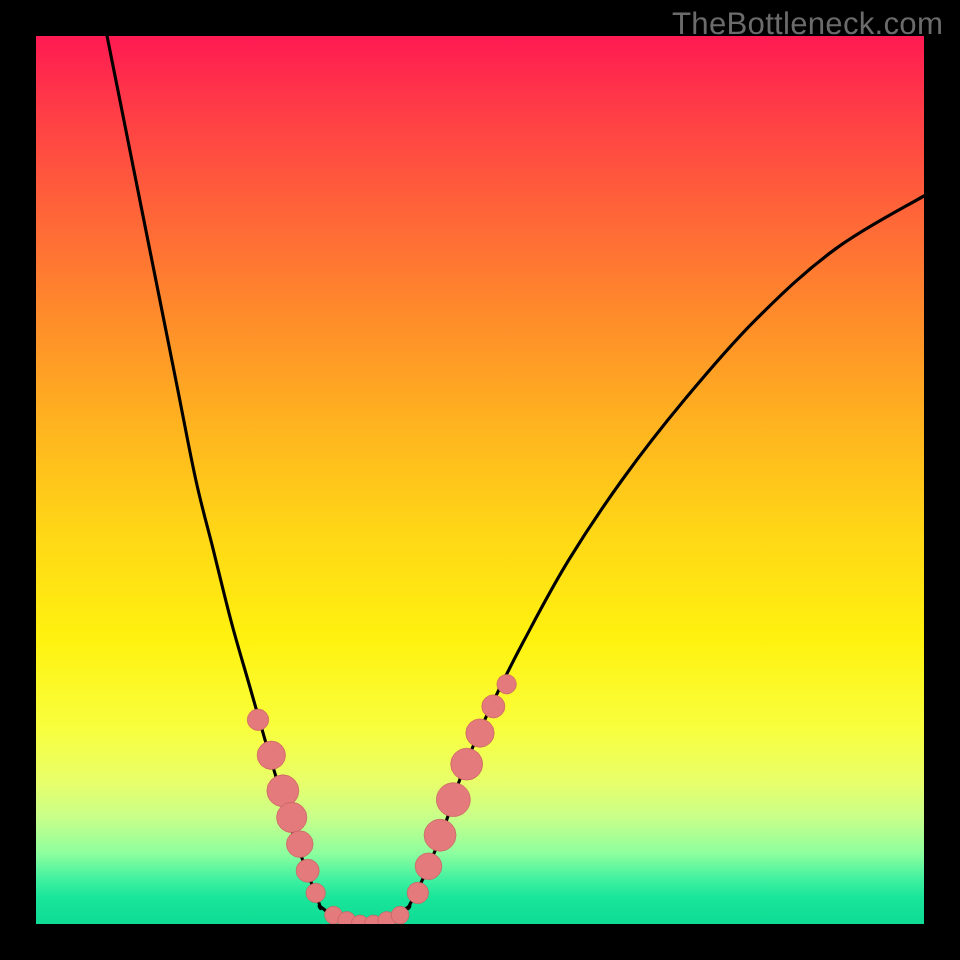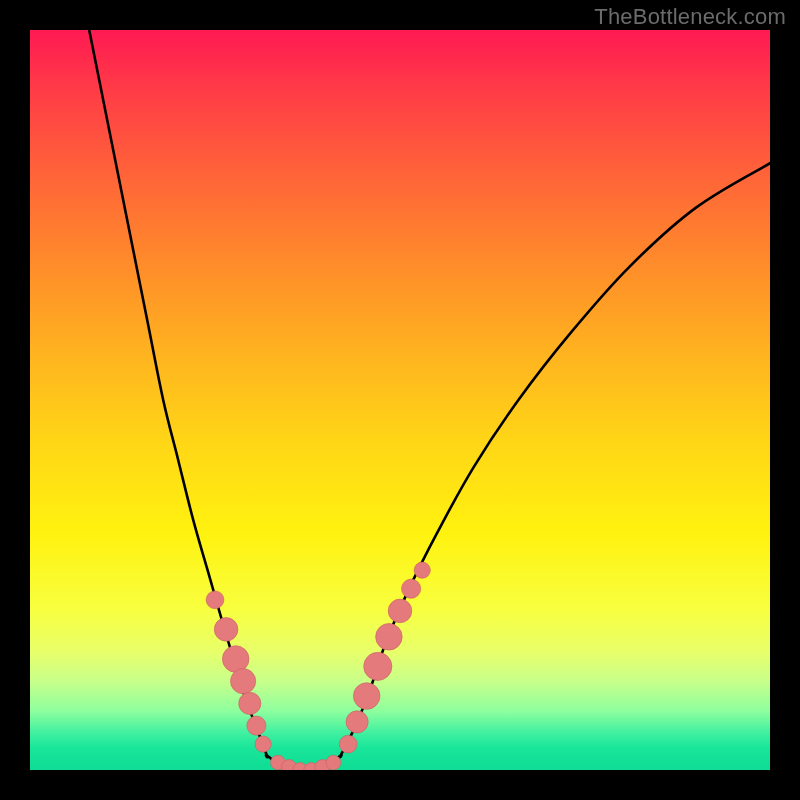--- a/index.html
+++ b/index.html
@@ -57,21 +57,21 @@
     top: 0;
     left: 0;
     width: 740px;
     height: 740px;
   }
   .watermark {
     position: absolute;
     top: 4px;
     right: 14px;
     color: #6b6b6b;
-    font-size: 22px;
+    font-size: 26px;
     font-weight: 400;
     letter-spacing: 0.2px;
   }
 </style>
 </head>
 <body>
 
 <div class="frame">
   <div class="watermark">TheBottleneck.com</div>
 

